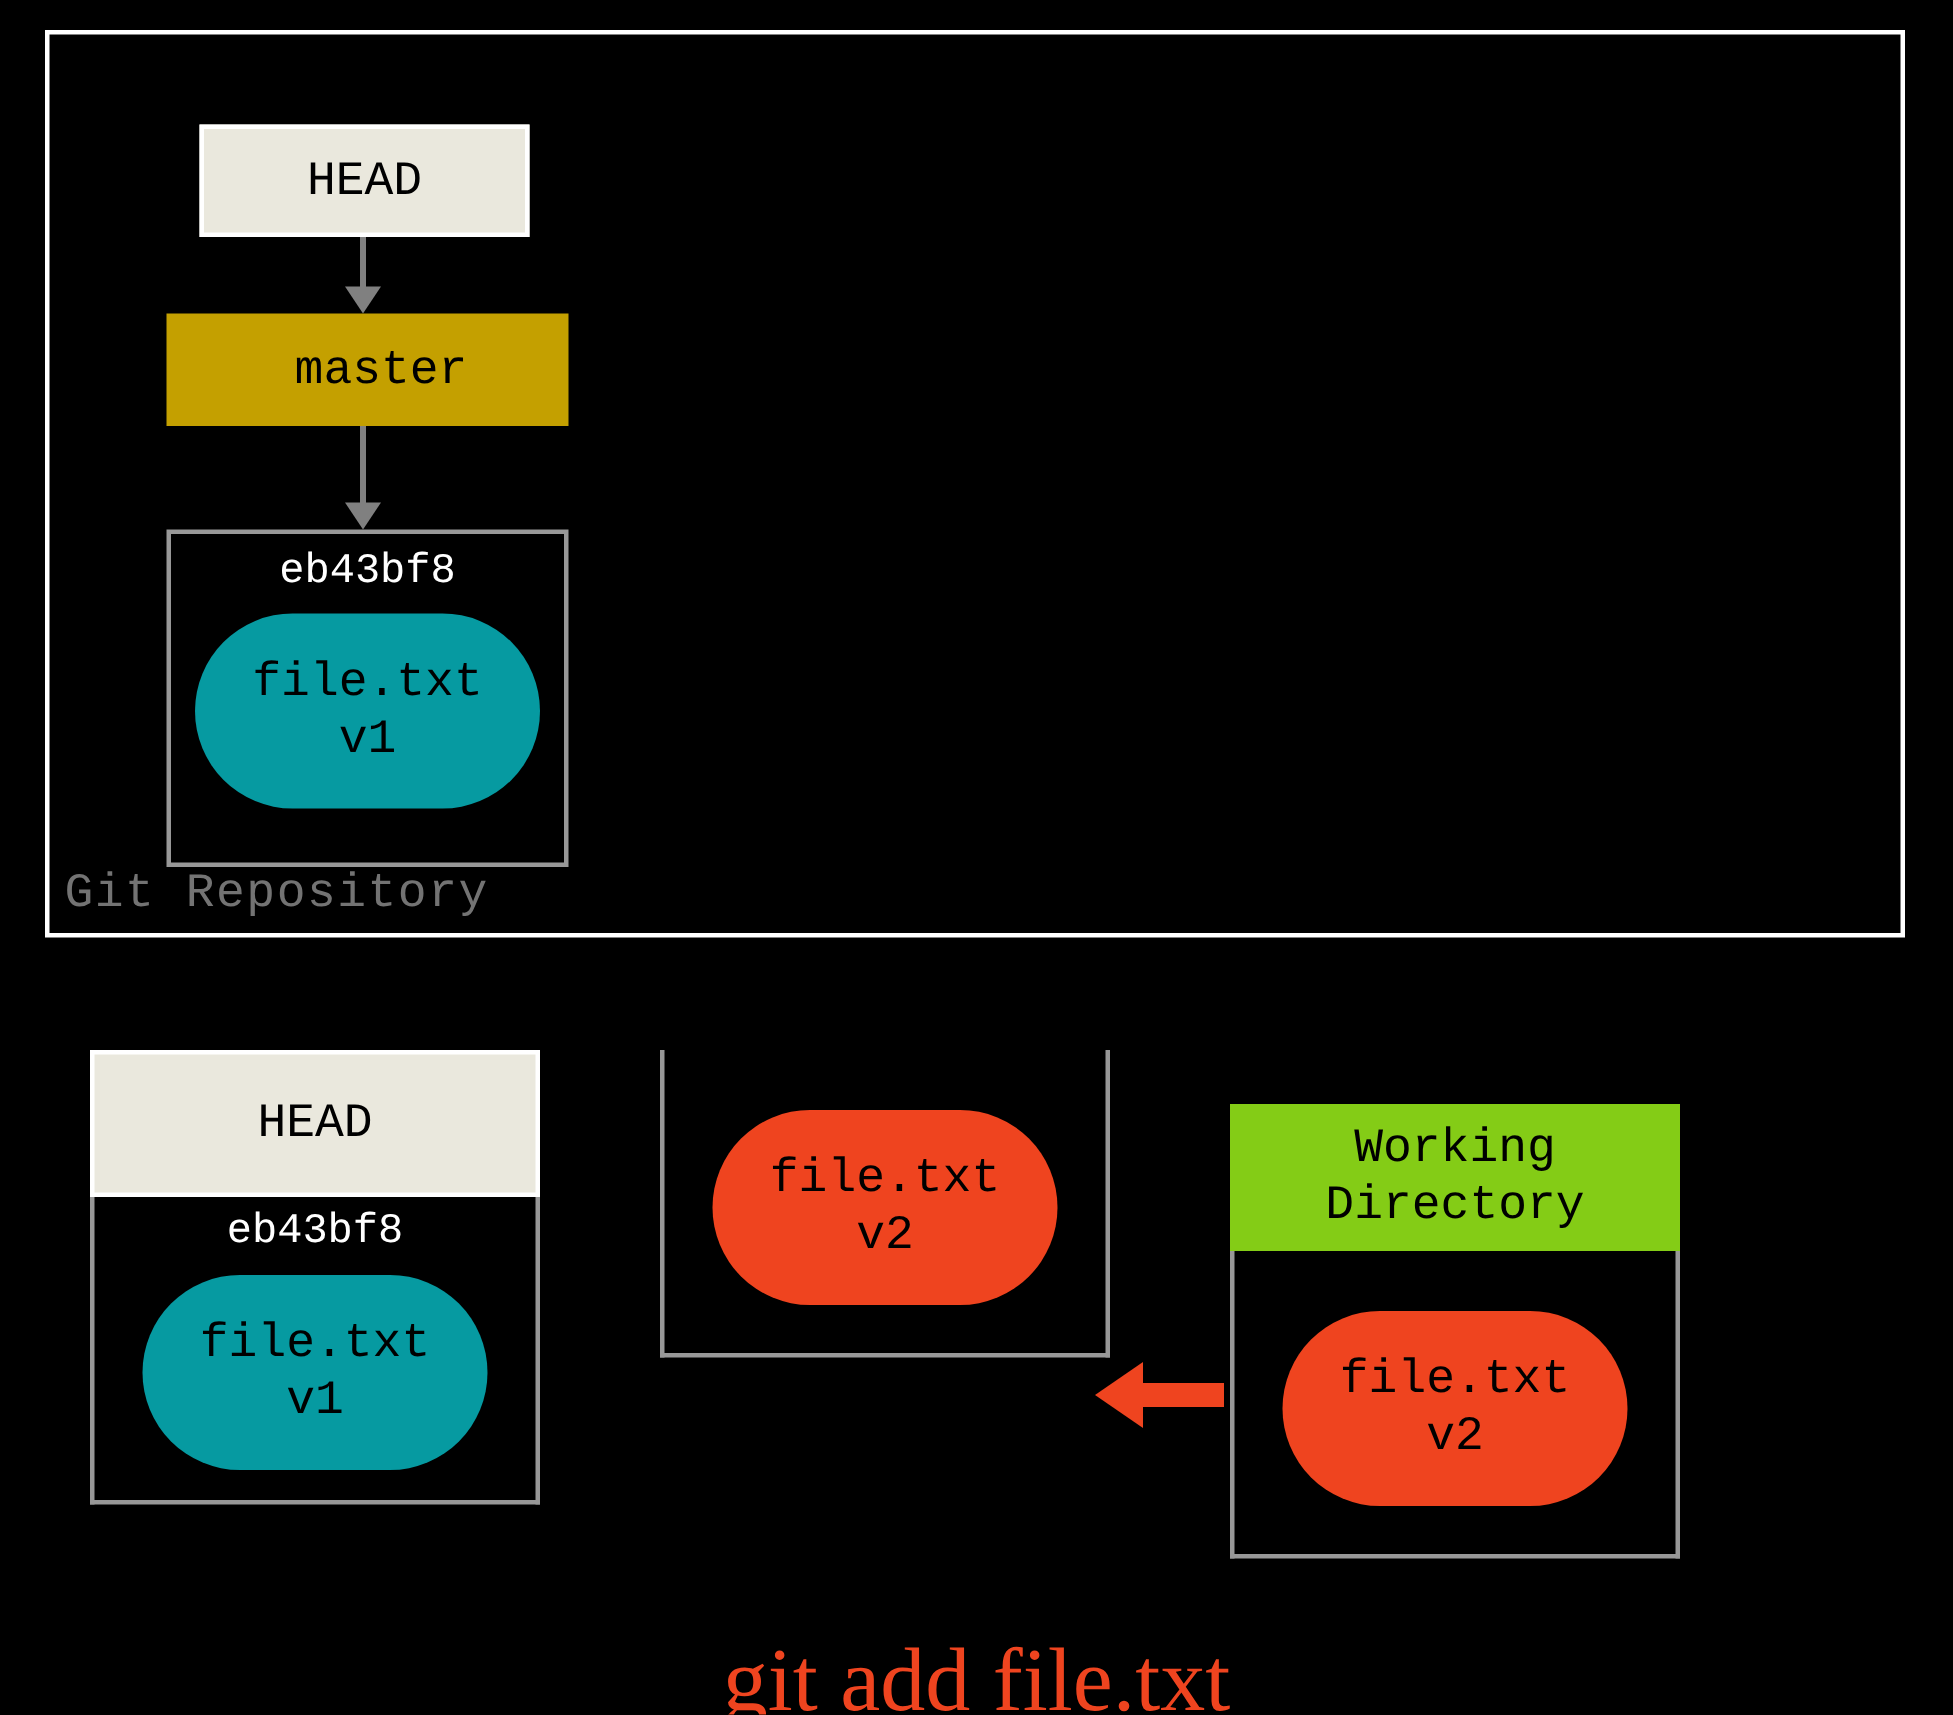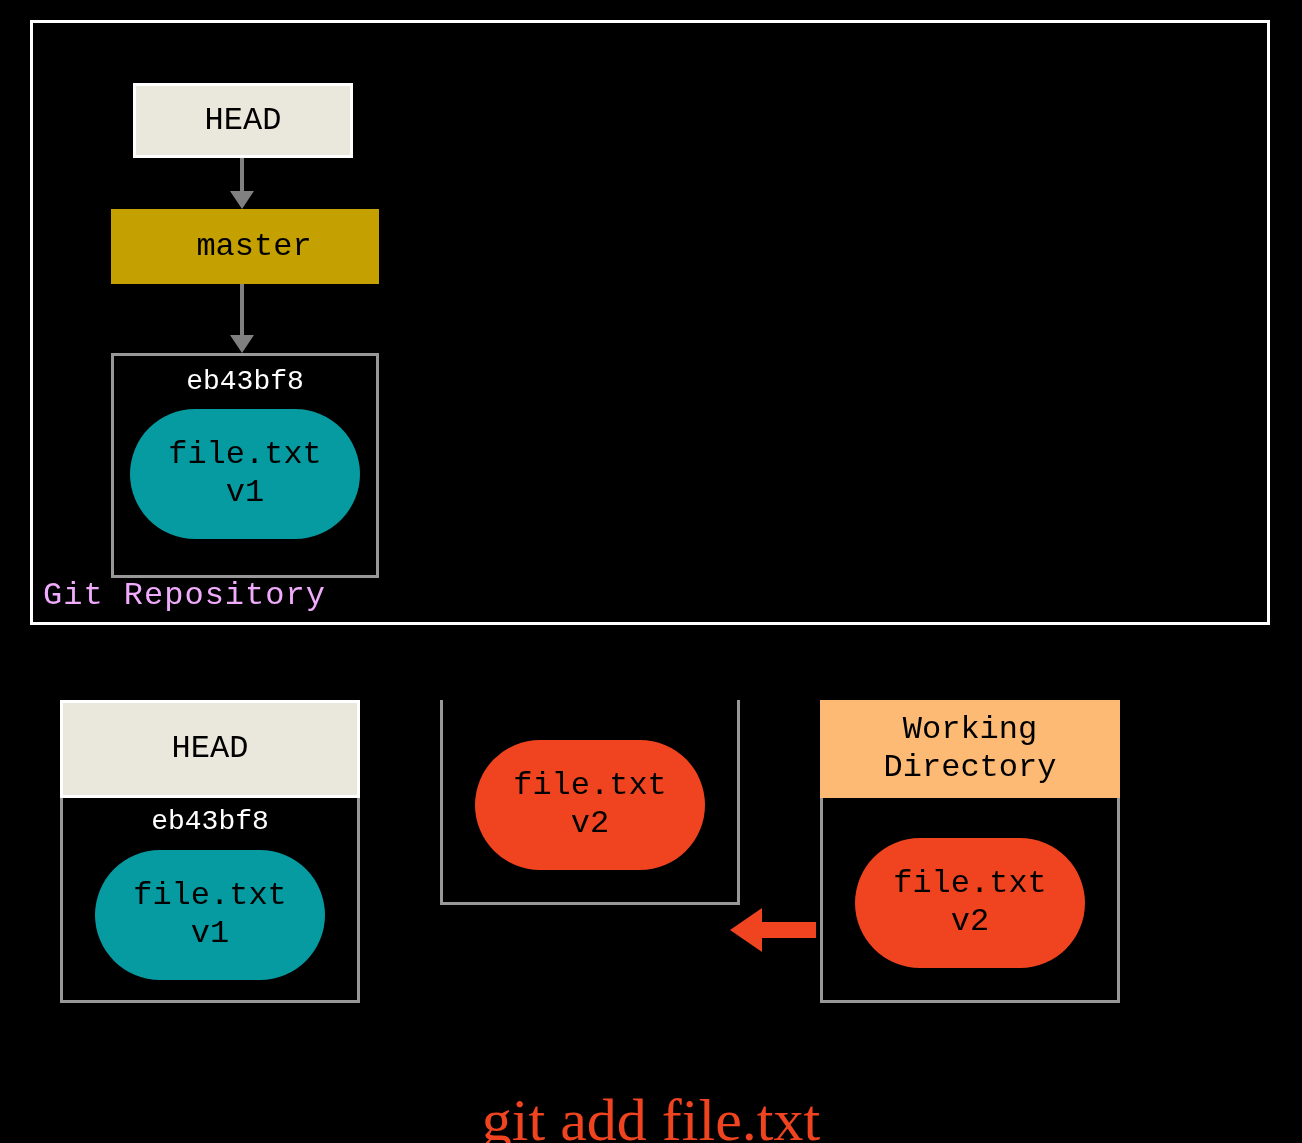--- a/index.html
+++ b/index.html
@@ -17,21 +17,21 @@
     left: 30px;
     top: 20px;
     width: 1240px;
     height: 605px;
     border: 3px solid #fff;
   }
   .repo-label {
     position: absolute;
     left: 10px;
     bottom: 8px;
-    color: #f0abfc;
+    color: #737373;
     font-size: 32px;
     letter-spacing: 1px;
   }
   .head-box-top {
     position: absolute;
     left: 100px;
     top: 60px;
     width: 220px;
     height: 75px;
     background: #eae8dd;
@@ -117,21 +117,21 @@
     display: flex;
     align-items: center;
     justify-content: center;
     color: #000;
     font-size: 32px;
     text-align: center;
     line-height: 1.2;
   }
   .head-header { background: #eae8dd; border: 3px solid #fff; }
   .index-header { background: #069aa1; }
-  .wd-header { background: #fdba74; }
+  .wd-header { background: #84cc16; margin-top: 36px; }
 
   .col-body {
     border: 3px solid #989898;
     border-top: none;
     height: 205px;
     position: relative;
   }
   .col-body .hash {
     text-align: center;
     color: #fff;

